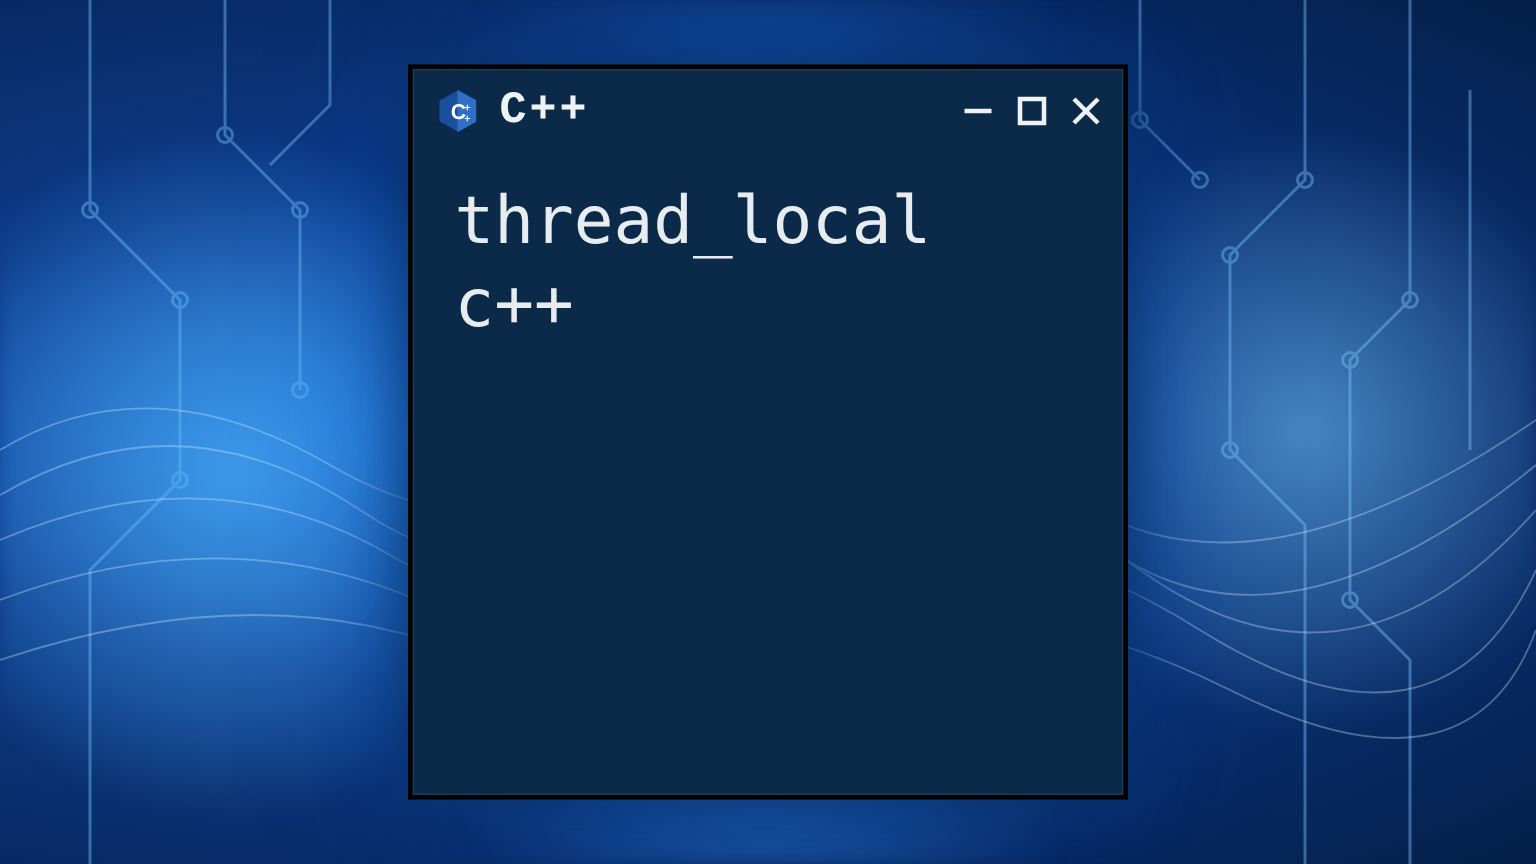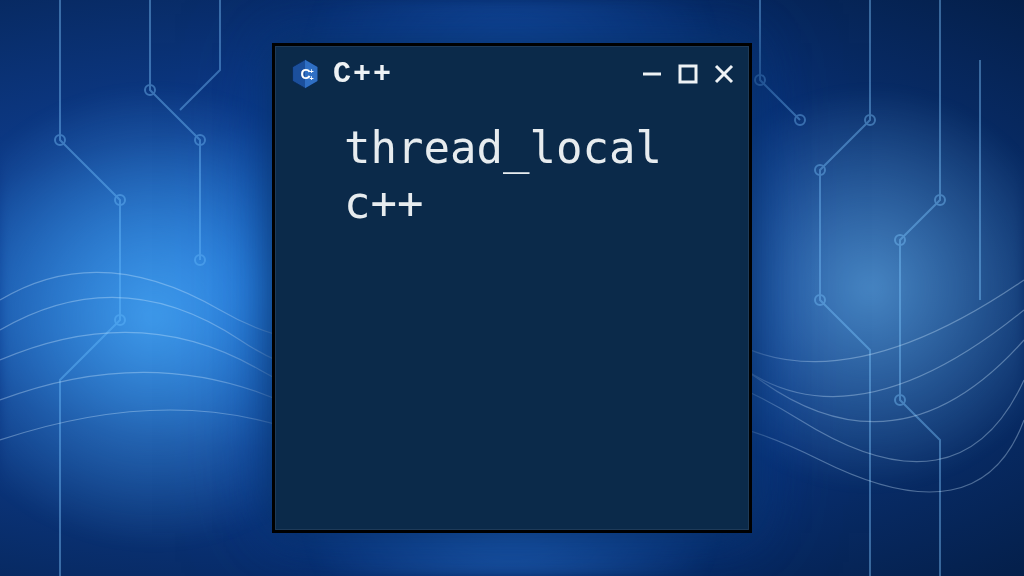--- a/index.html
+++ b/index.html
@@ -104,21 +104,20 @@
       padding: 18px 28px;
     }
     
     .code-text {
       font-family: "Consolas", "DejaVu Sans Mono", "Courier New", monospace;
       font-size: 44px;
       line-height: 1.25;
       color: #e7ecef;
       white-space: pre;
       letter-spacing: 0px;
-      margin-left: 41px;
     }
   </style>
 </head>
 <body>
 
 <svg class="bg-circuits" viewBox="0 0 1024 576" preserveAspectRatio="xMidYMid slice">
   <g stroke="#7fc6ff" stroke-width="2" fill="none" opacity="0.7">
     <path d="M60 0 L60 140 L120 200 L120 320 L60 380 L60 576"></path>
     <path d="M150 0 L150 90 L200 140 L200 260"></path>
     <path d="M220 0 L220 70 L180 110"></path>

